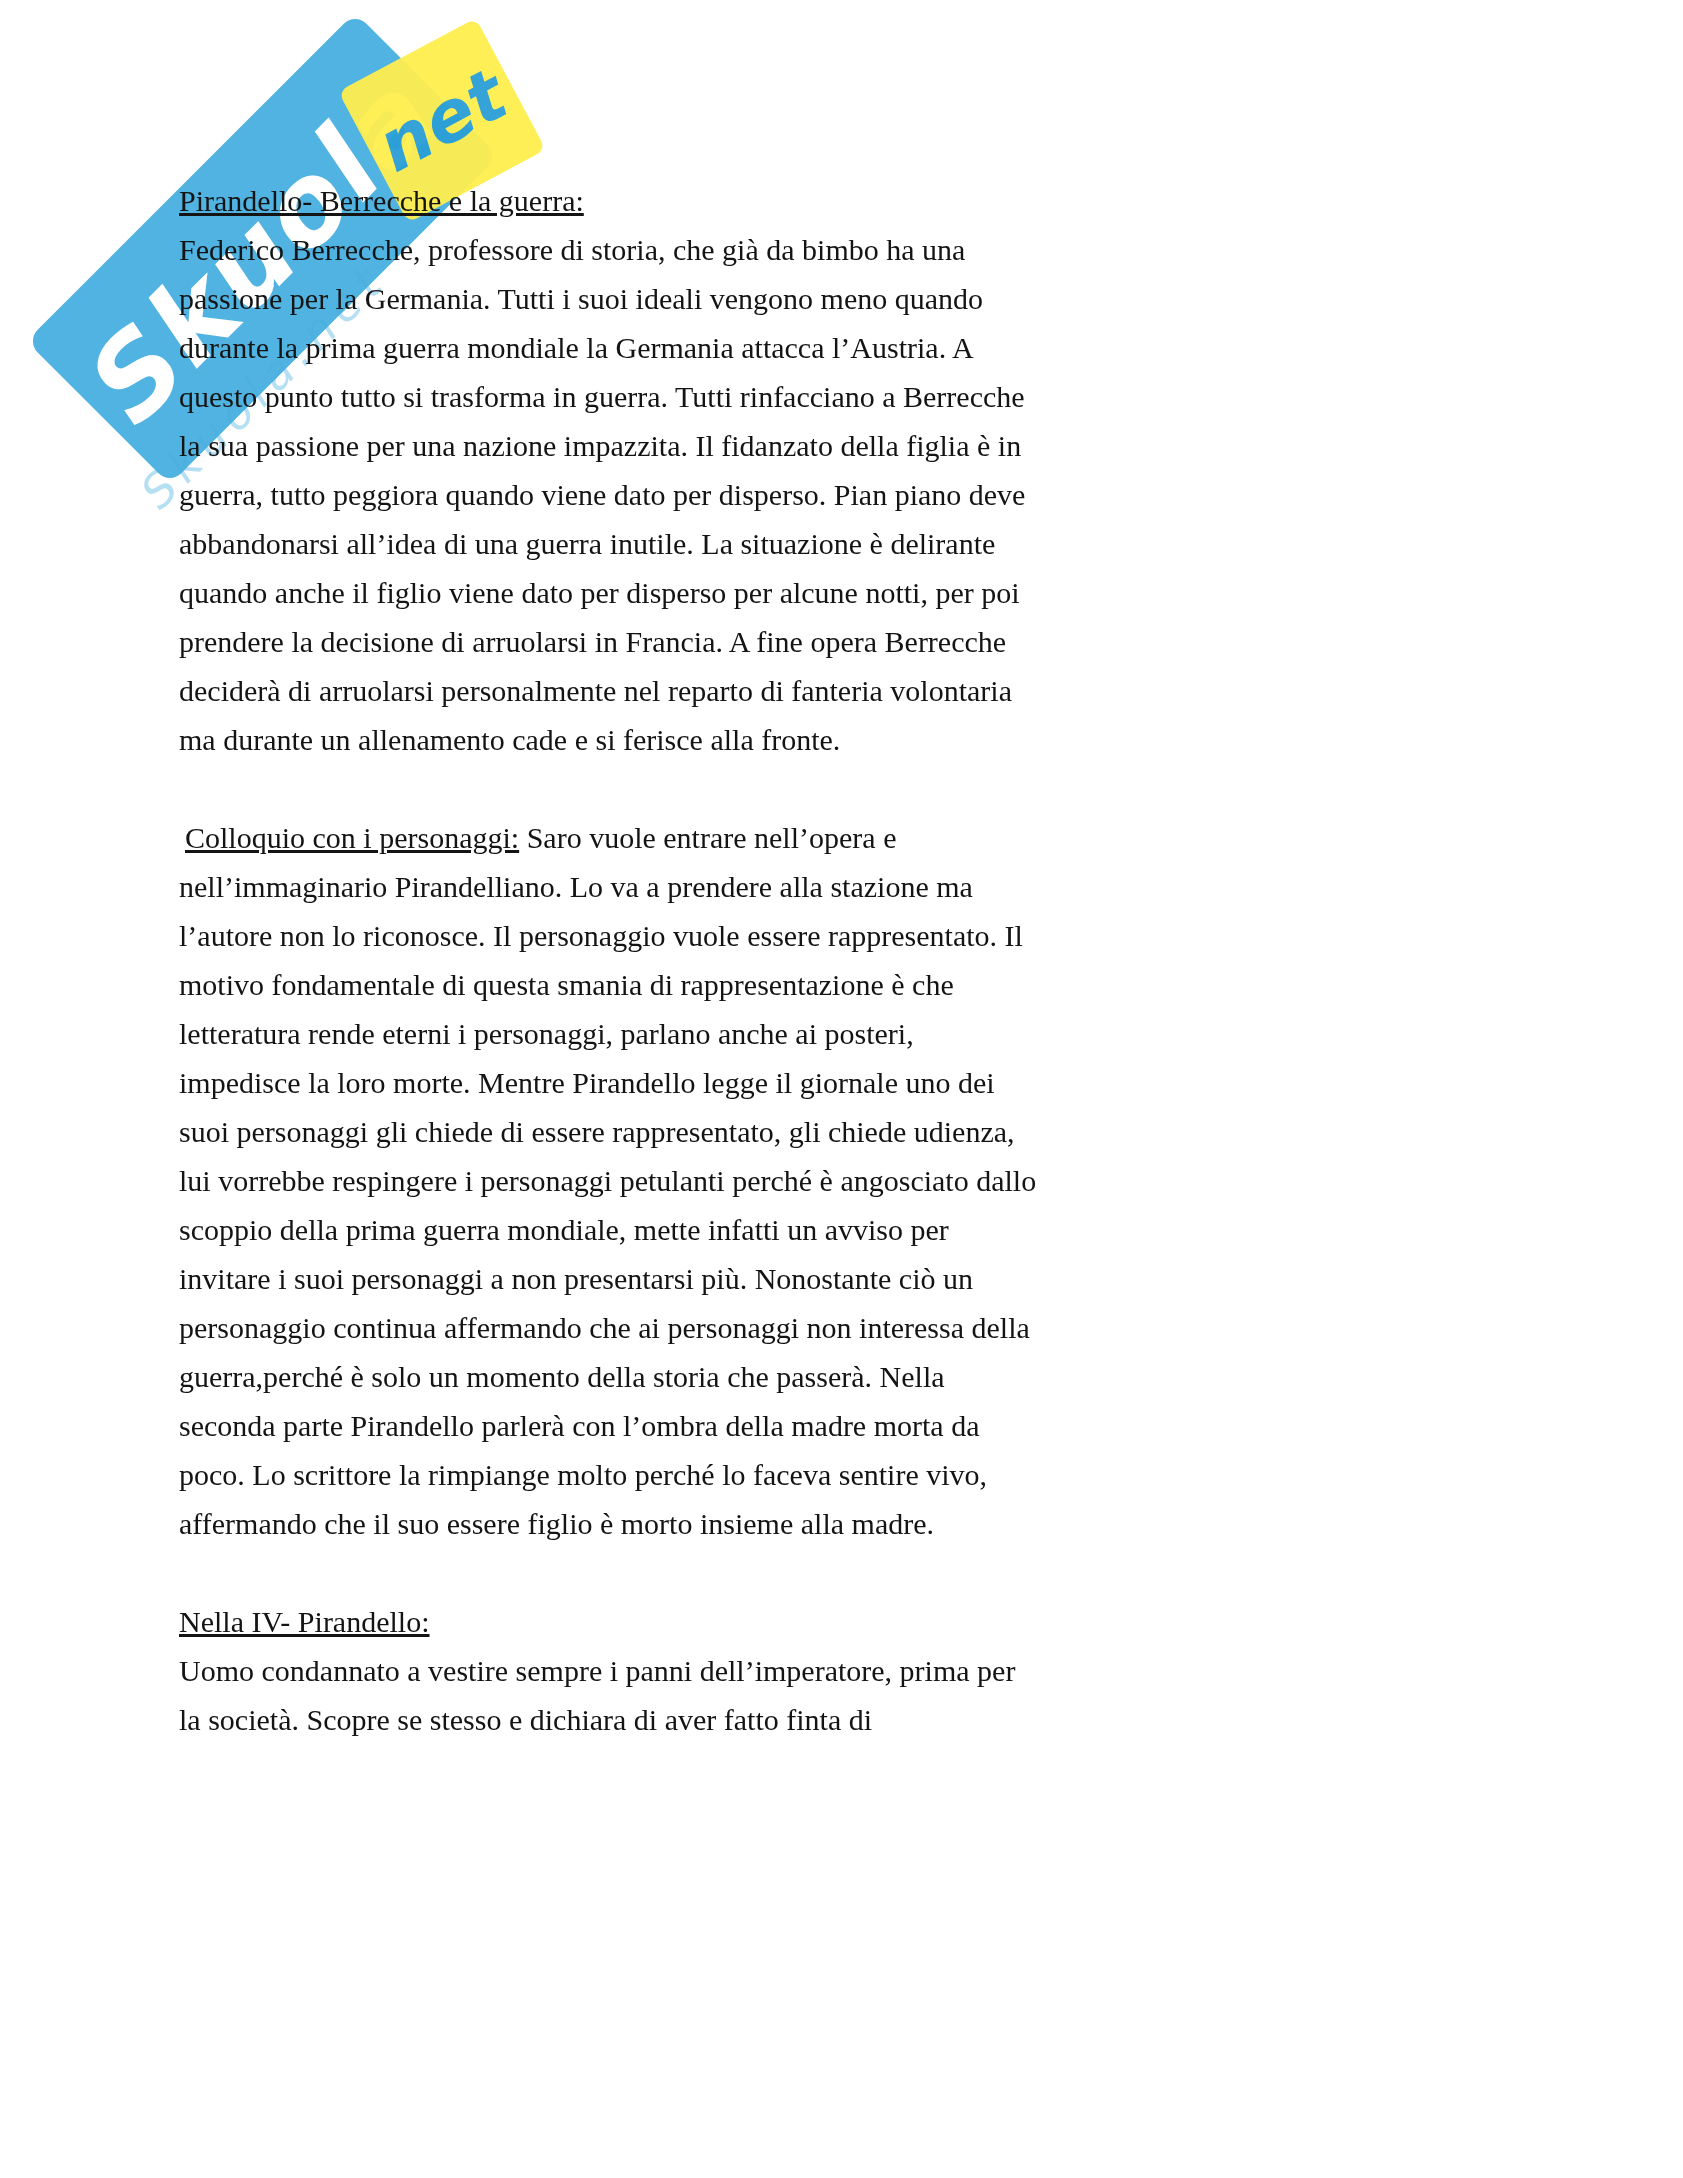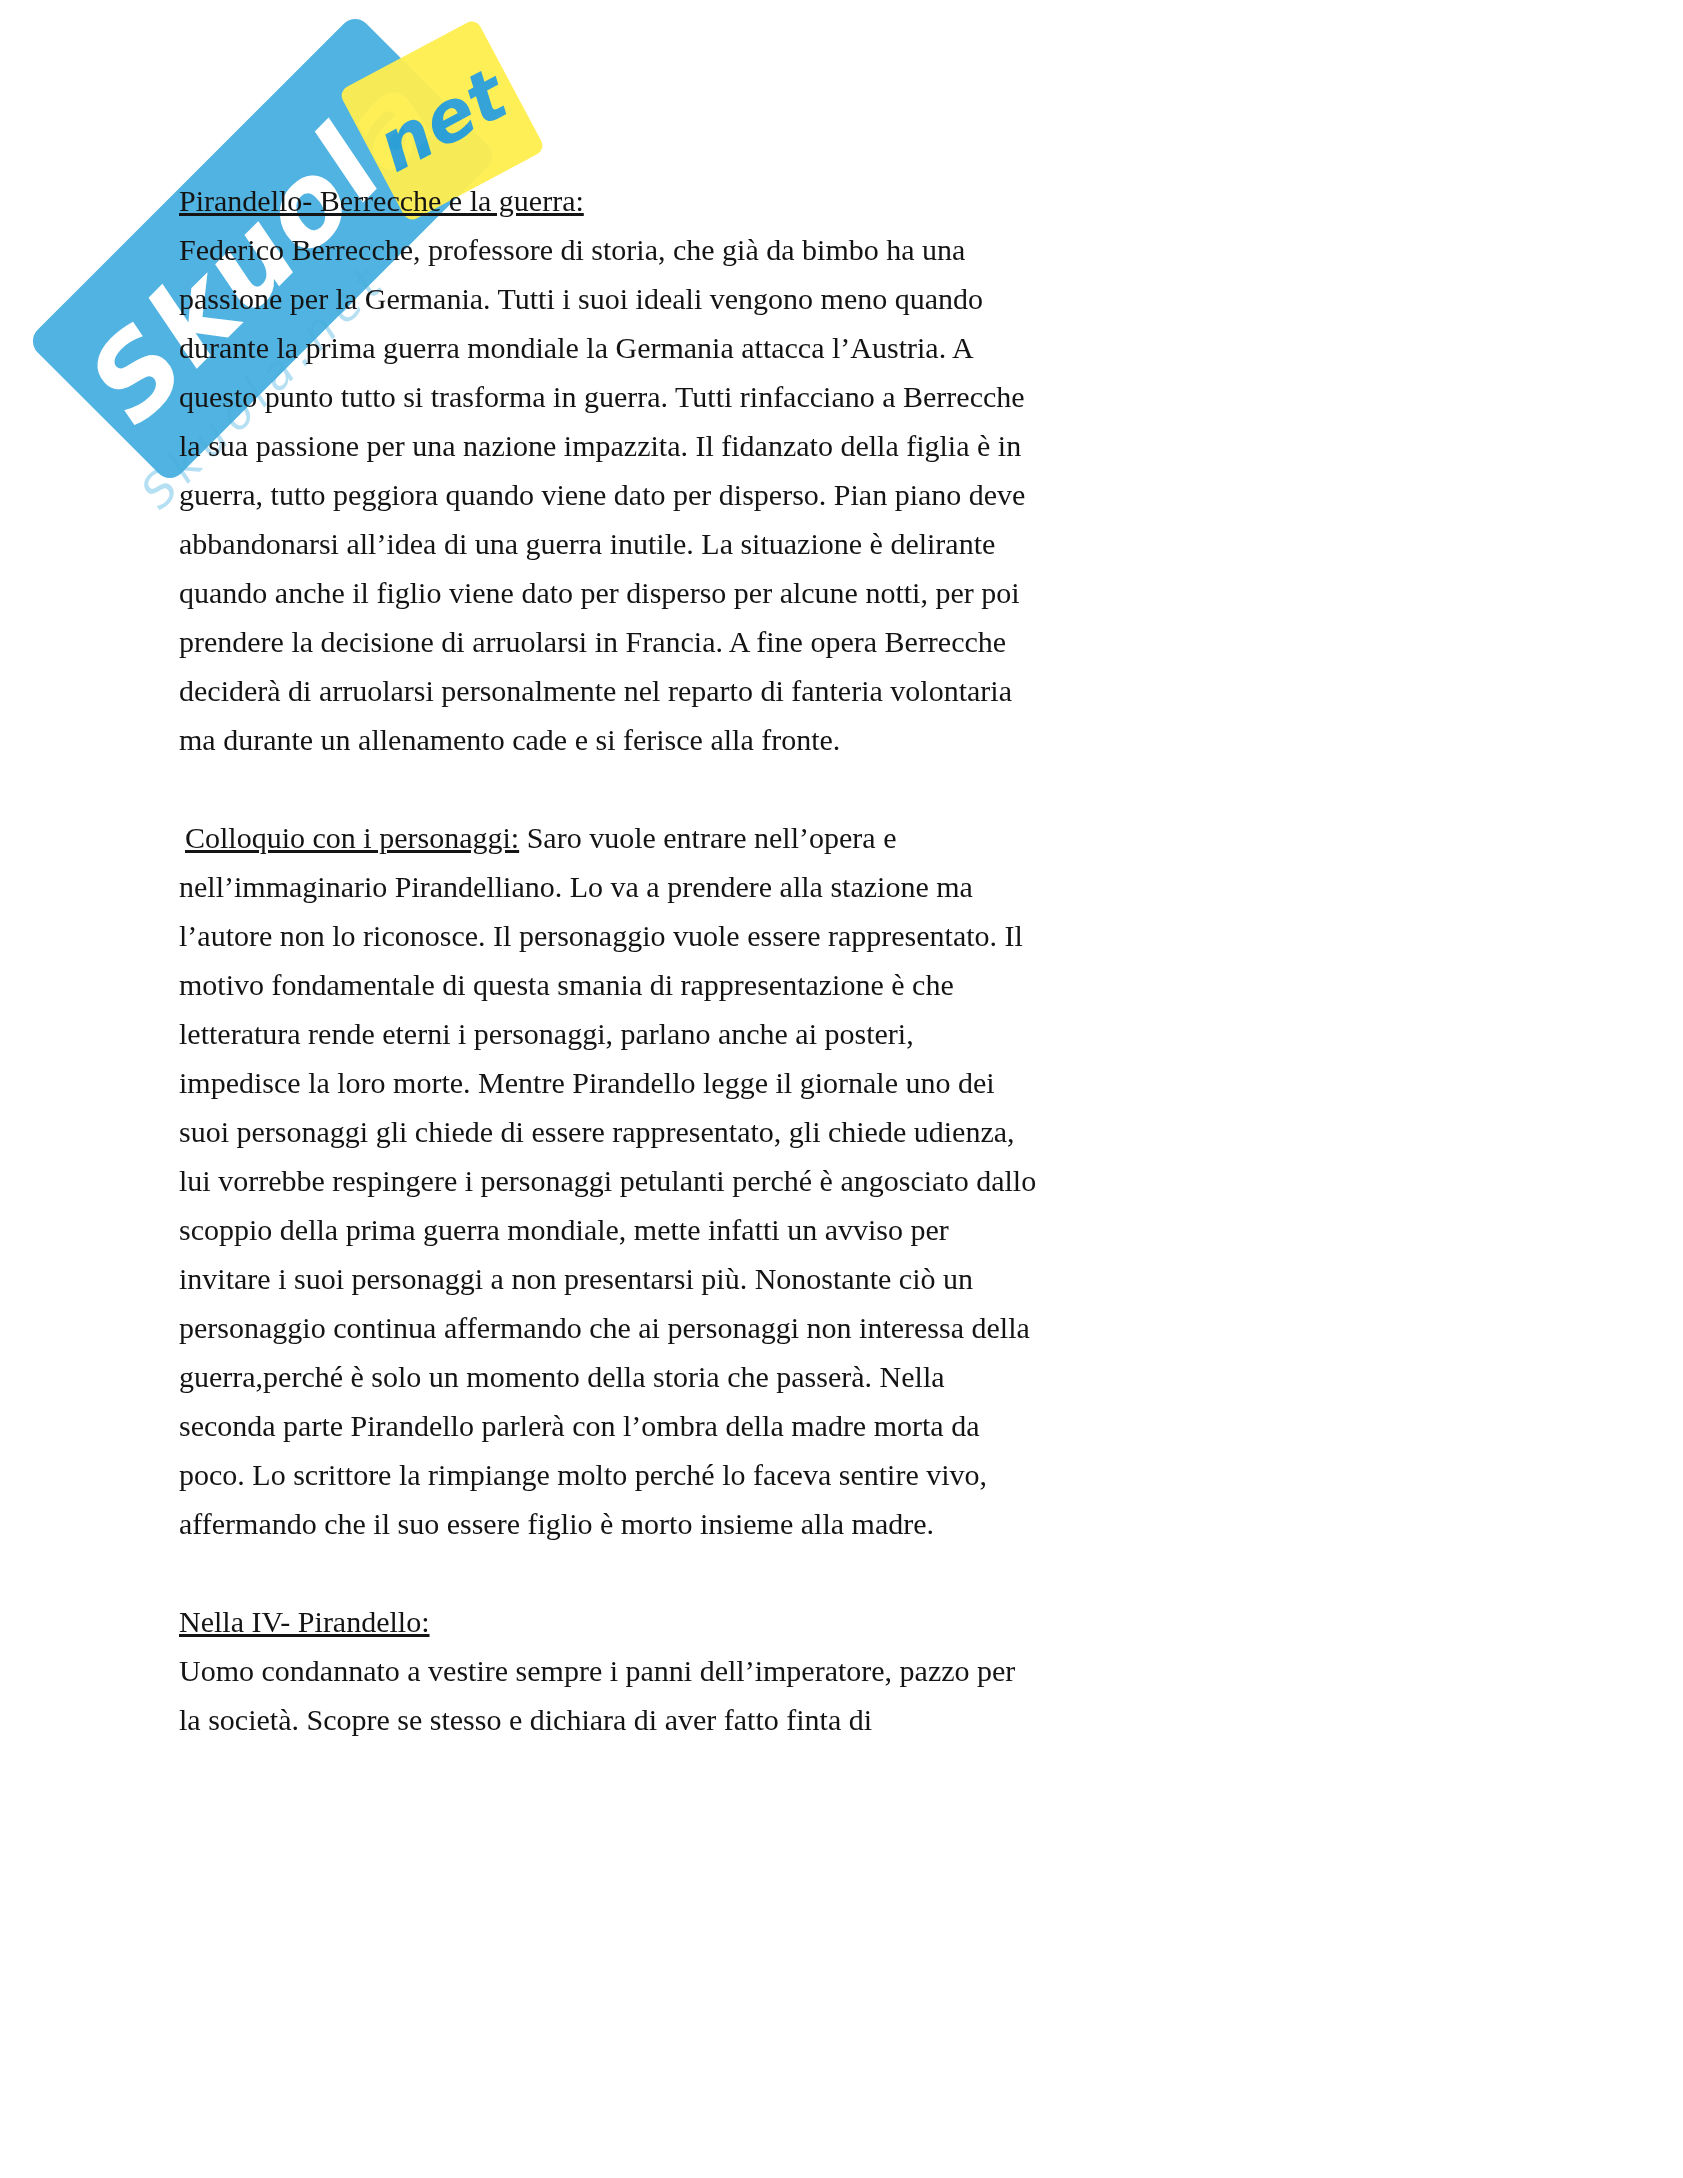--- a/index.html
+++ b/index.html
@@ -100,19 +100,19 @@
       <h2 class="hd">Pirandello- Berrecche e la guerra:</h2>
       <p>Federico Berrecche, professore di storia, che già da bimbo ha una passione per la Germania. Tutti i suoi ideali vengono meno quando durante la prima guerra mondiale la Germania attacca l’Austria. A questo punto tutto si trasforma in guerra. Tutti rinfacciano a Berrecche la sua passione per una nazione impazzita. Il fidanzato della figlia è in guerra, tutto peggiora quando viene dato per disperso. Pian piano deve abbandonarsi all’idea di una guerra inutile. La situazione è delirante quando anche il figlio viene dato per disperso per alcune notti, per poi prendere la decisione di arruolarsi in Francia. A fine opera Berrecche deciderà di arruolarsi personalmente nel reparto di fanteria volontaria ma durante un allenamento cade e si ferisce alla fronte.</p>
     </section>
 
     <section>
       <p><span class="hd inline">Colloquio con i personaggi:</span> <span>Saro vuole entrare nell’opera e nell’immaginario Pirandelliano. Lo va a prendere alla stazione ma l’autore non lo riconosce. Il personaggio vuole essere rappresentato. Il motivo fondamentale di questa smania di rappresentazione è che letteratura rende eterni i personaggi, parlano anche ai posteri, impedisce la loro morte. Mentre Pirandello legge il giornale uno dei suoi personaggi gli chiede di essere rappresentato, gli chiede udienza, lui vorrebbe respingere i personaggi petulanti perché è angosciato dallo scoppio della prima guerra mondiale, mette infatti un avviso per invitare i suoi personaggi a non presentarsi più. Nonostante ciò un personaggio continua affermando che ai personaggi non interessa della guerra,perché è solo un momento della storia che passerà. Nella seconda parte Pirandello parlerà con l’ombra della madre morta da poco. Lo scrittore la rimpiange molto perché lo faceva sentire vivo, affermando che il suo essere figlio è morto insieme alla madre.</span></p>
     </section>
 
     <section>
       <h2 class="hd">Nella IV- Pirandello:</h2>
-      <p>Uomo condannato a vestire sempre i panni dell’imperatore, pazzo per la società. Scopre se stesso e dichiara di aver fatto finta di</p>
+      <p>Uomo condannato a vestire sempre i panni dell’imperatore, prima per la società. Scopre se stesso e dichiara di aver fatto finta di</p>
     </section>
 
   </div>
 
 </div>
 
 
 </body></html>

